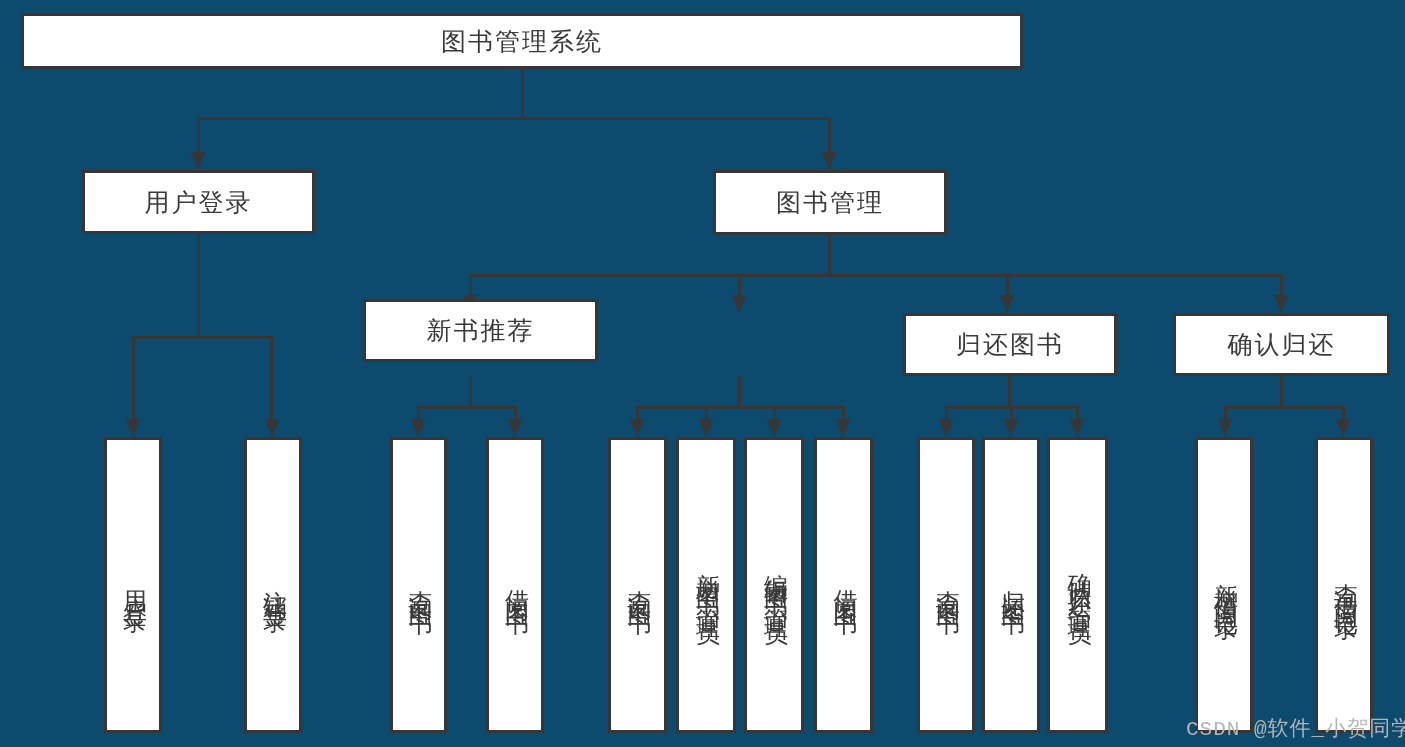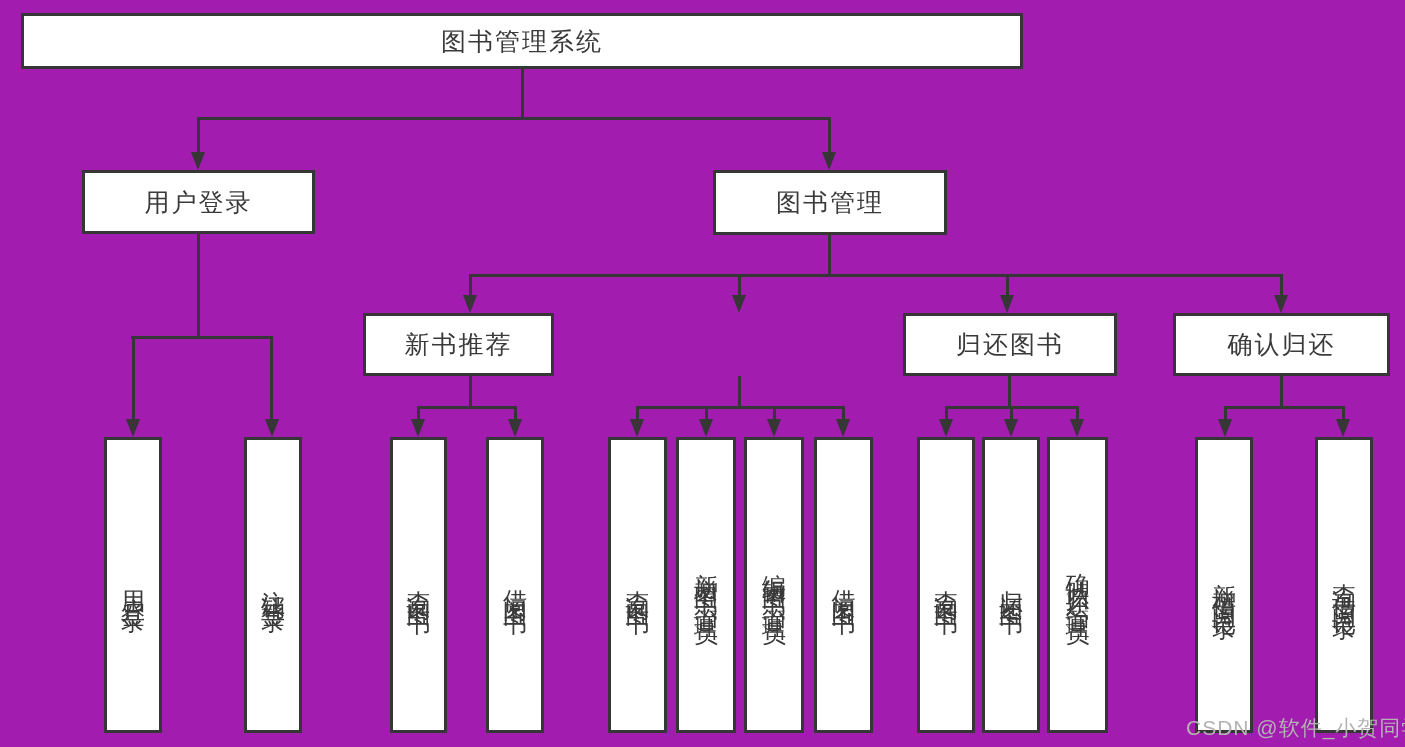--- a/index.html
+++ b/index.html
@@ -1,21 +1,21 @@
 <!DOCTYPE html>
 <html><head>
 <meta charset="utf-8">
 <style>
   html, body { margin: 0; padding: 0; background: #ffffff; }
   .canvas {
     position: relative;
     width: 1405px;
     height: 747px;
-    background: #a21caf;
-    font-family: Liberation Sans, sans-serif;
+    background: #0c4a6e;
+    font-family: Liberation Mono, monospace;
     overflow: hidden;
   }
   .box {
     position: absolute;
     box-sizing: border-box;
     border: 3px solid #363636;
     background: #ffffff;
     color: #3a3a3a;
     display: flex;
     align-items: center;
@@ -85,21 +85,21 @@
   <div class="hline" style="left:469px; top:274px; width:814px;"></div>
   <div class="vline" style="left:469px; top:277px; height:18px;"></div>
   <div class="arrowhead" style="left:463px; top:295px;"></div>
   <div class="vline" style="left:738px; top:277px; height:18px;"></div>
   <div class="arrowhead" style="left:732px; top:295px;"></div>
   <div class="vline" style="left:1006px; top:277px; height:18px;"></div>
   <div class="arrowhead" style="left:1000px; top:295px;"></div>
   <div class="vline" style="left:1280px; top:277px; height:18px;"></div>
   <div class="arrowhead" style="left:1274px; top:295px;"></div>
 
-  <div class="box" style="left:363px; top:313px; width:191px; height:63px;">新书推荐</div>
+  <div class="box" style="left:363px; top:299px; width:235px; height:63px;">新书推荐</div>
   <div class="box" style="left:903px; top:313px; width:214px; height:63px;">归还图书</div>
   <div class="box" style="left:1173px; top:313px; width:217px; height:63px;">确认归还</div>
 
   <div class="vline" style="left:469px; top:376px; height:33px;"></div>
   <div class="hline" style="left:417px; top:406px; width:100px;"></div>
   <div class="vline" style="left:417px; top:406px; height:13px;"></div>
   <div class="arrowhead" style="left:411px; top:419px;"></div>
   <div class="vline" style="left:514px; top:406px; height:13px;"></div>
   <div class="arrowhead" style="left:508px; top:419px;"></div>
 

